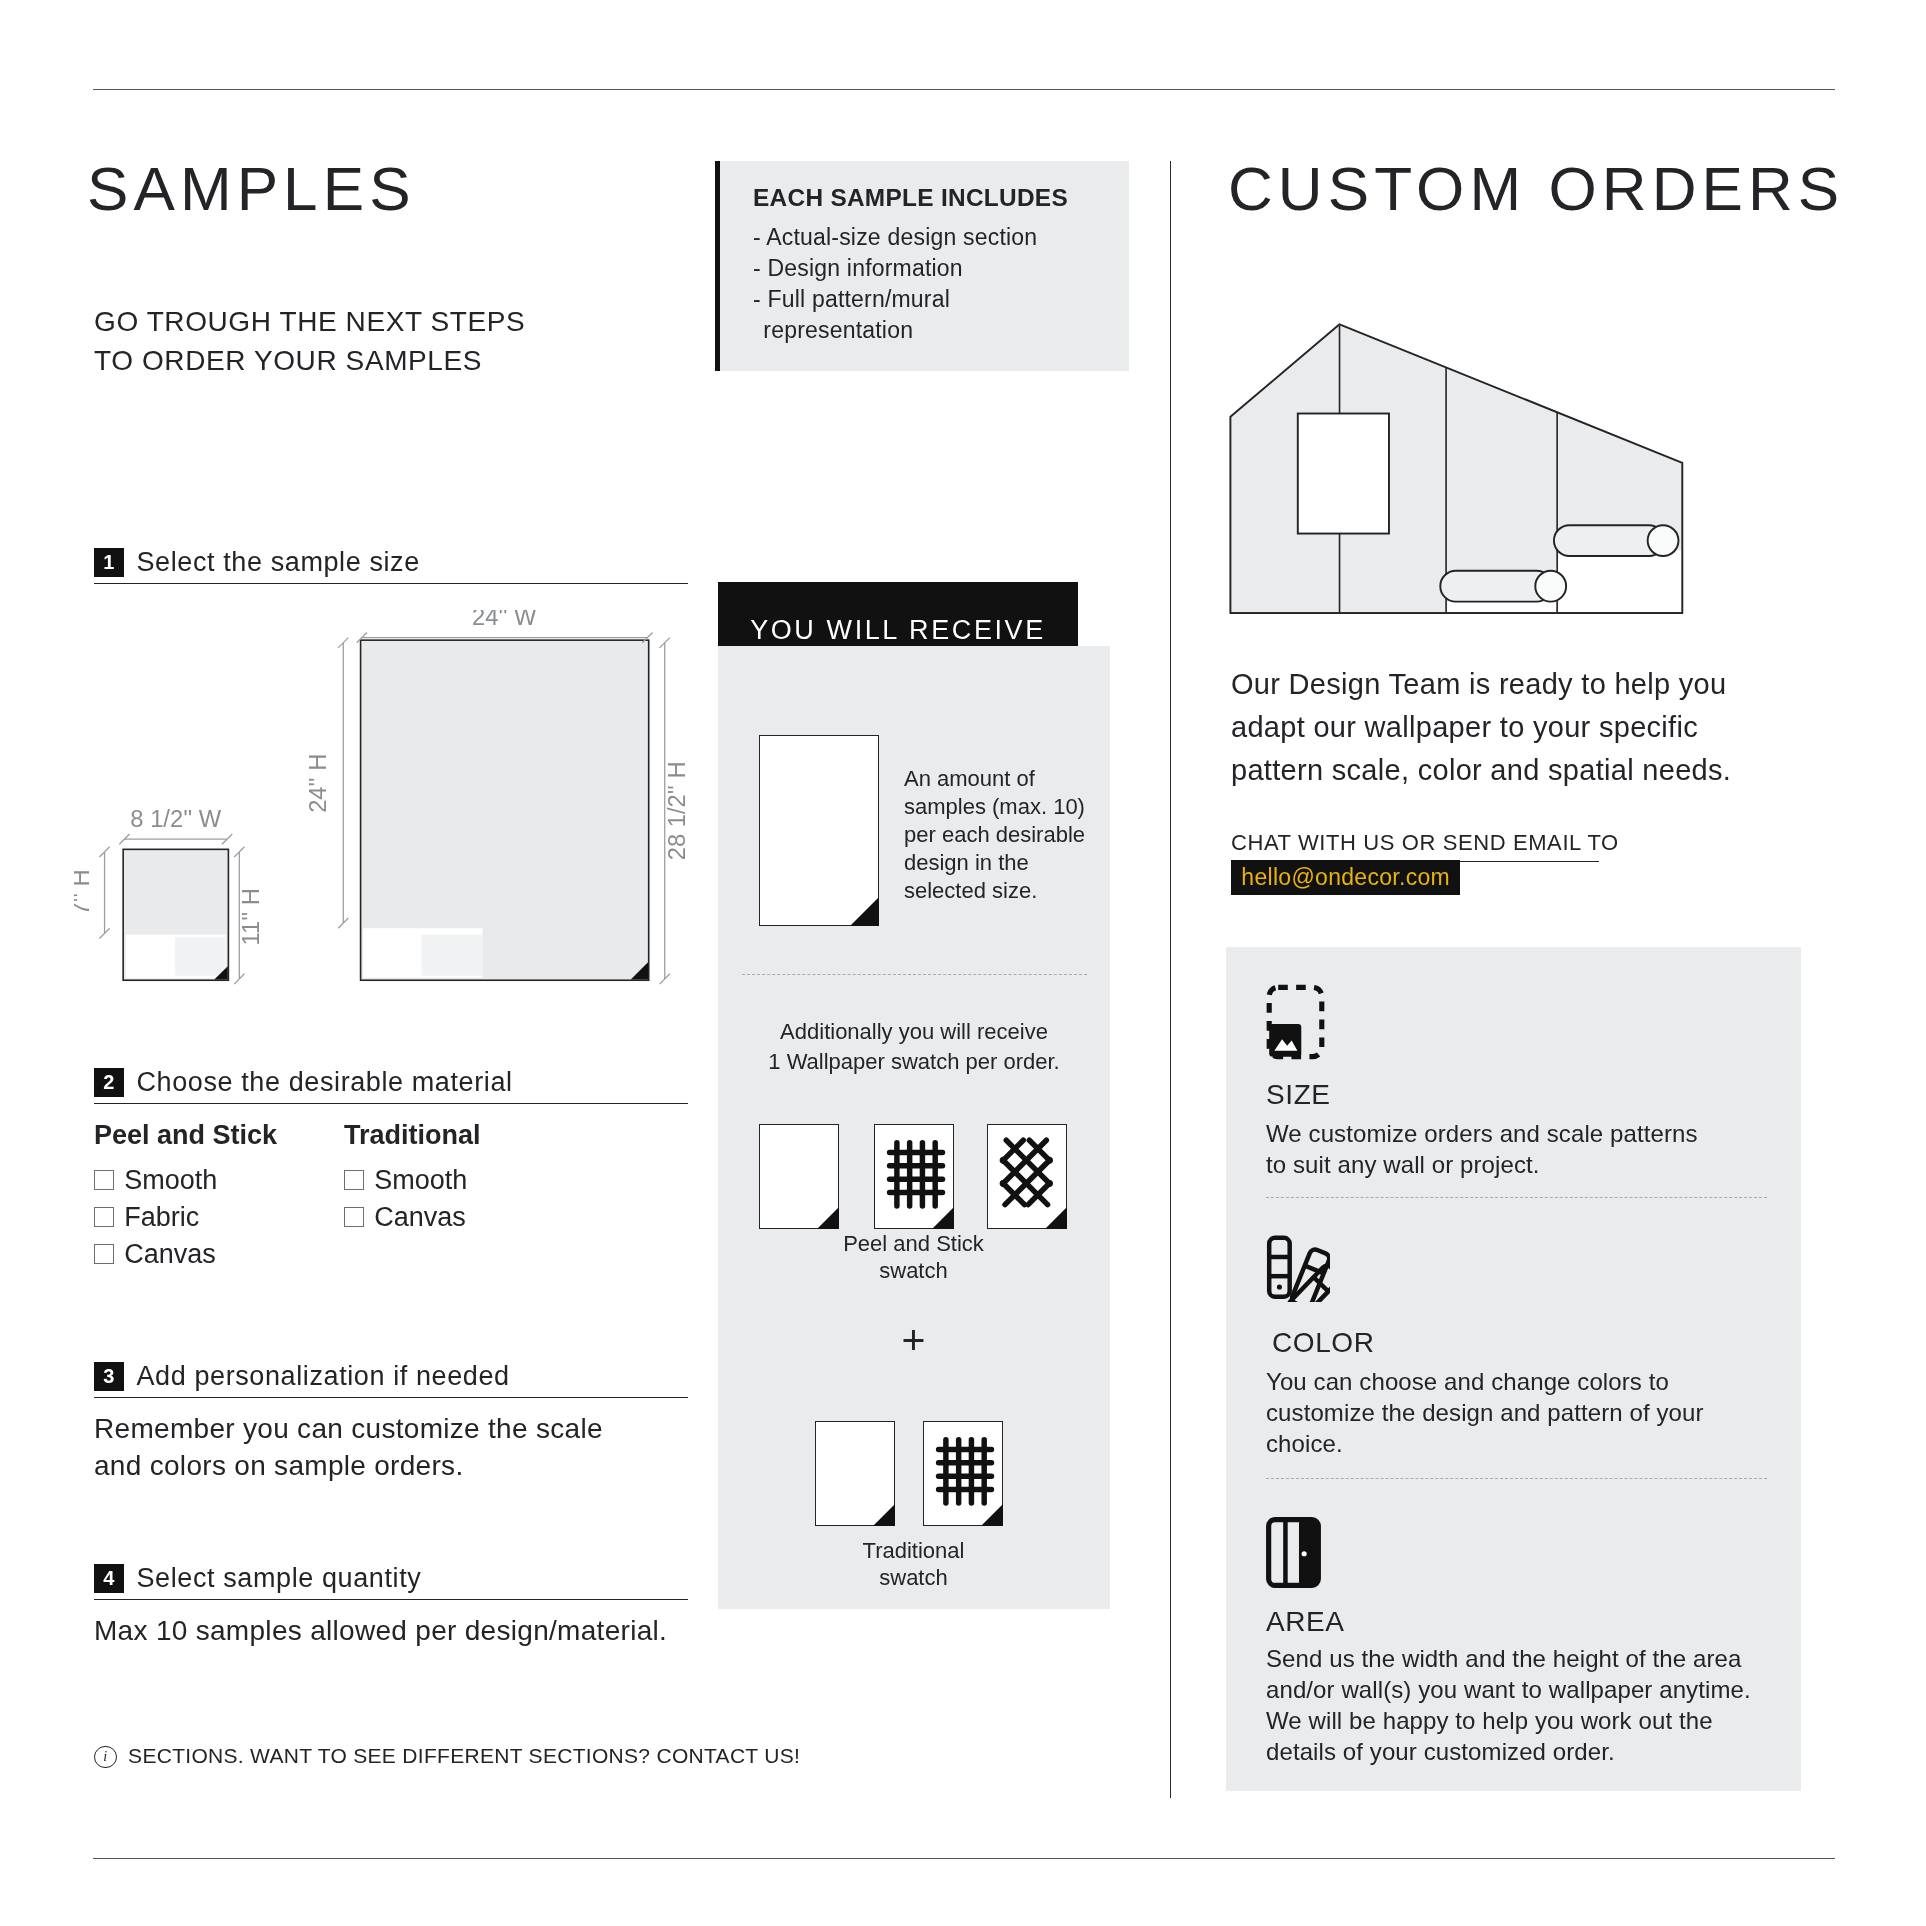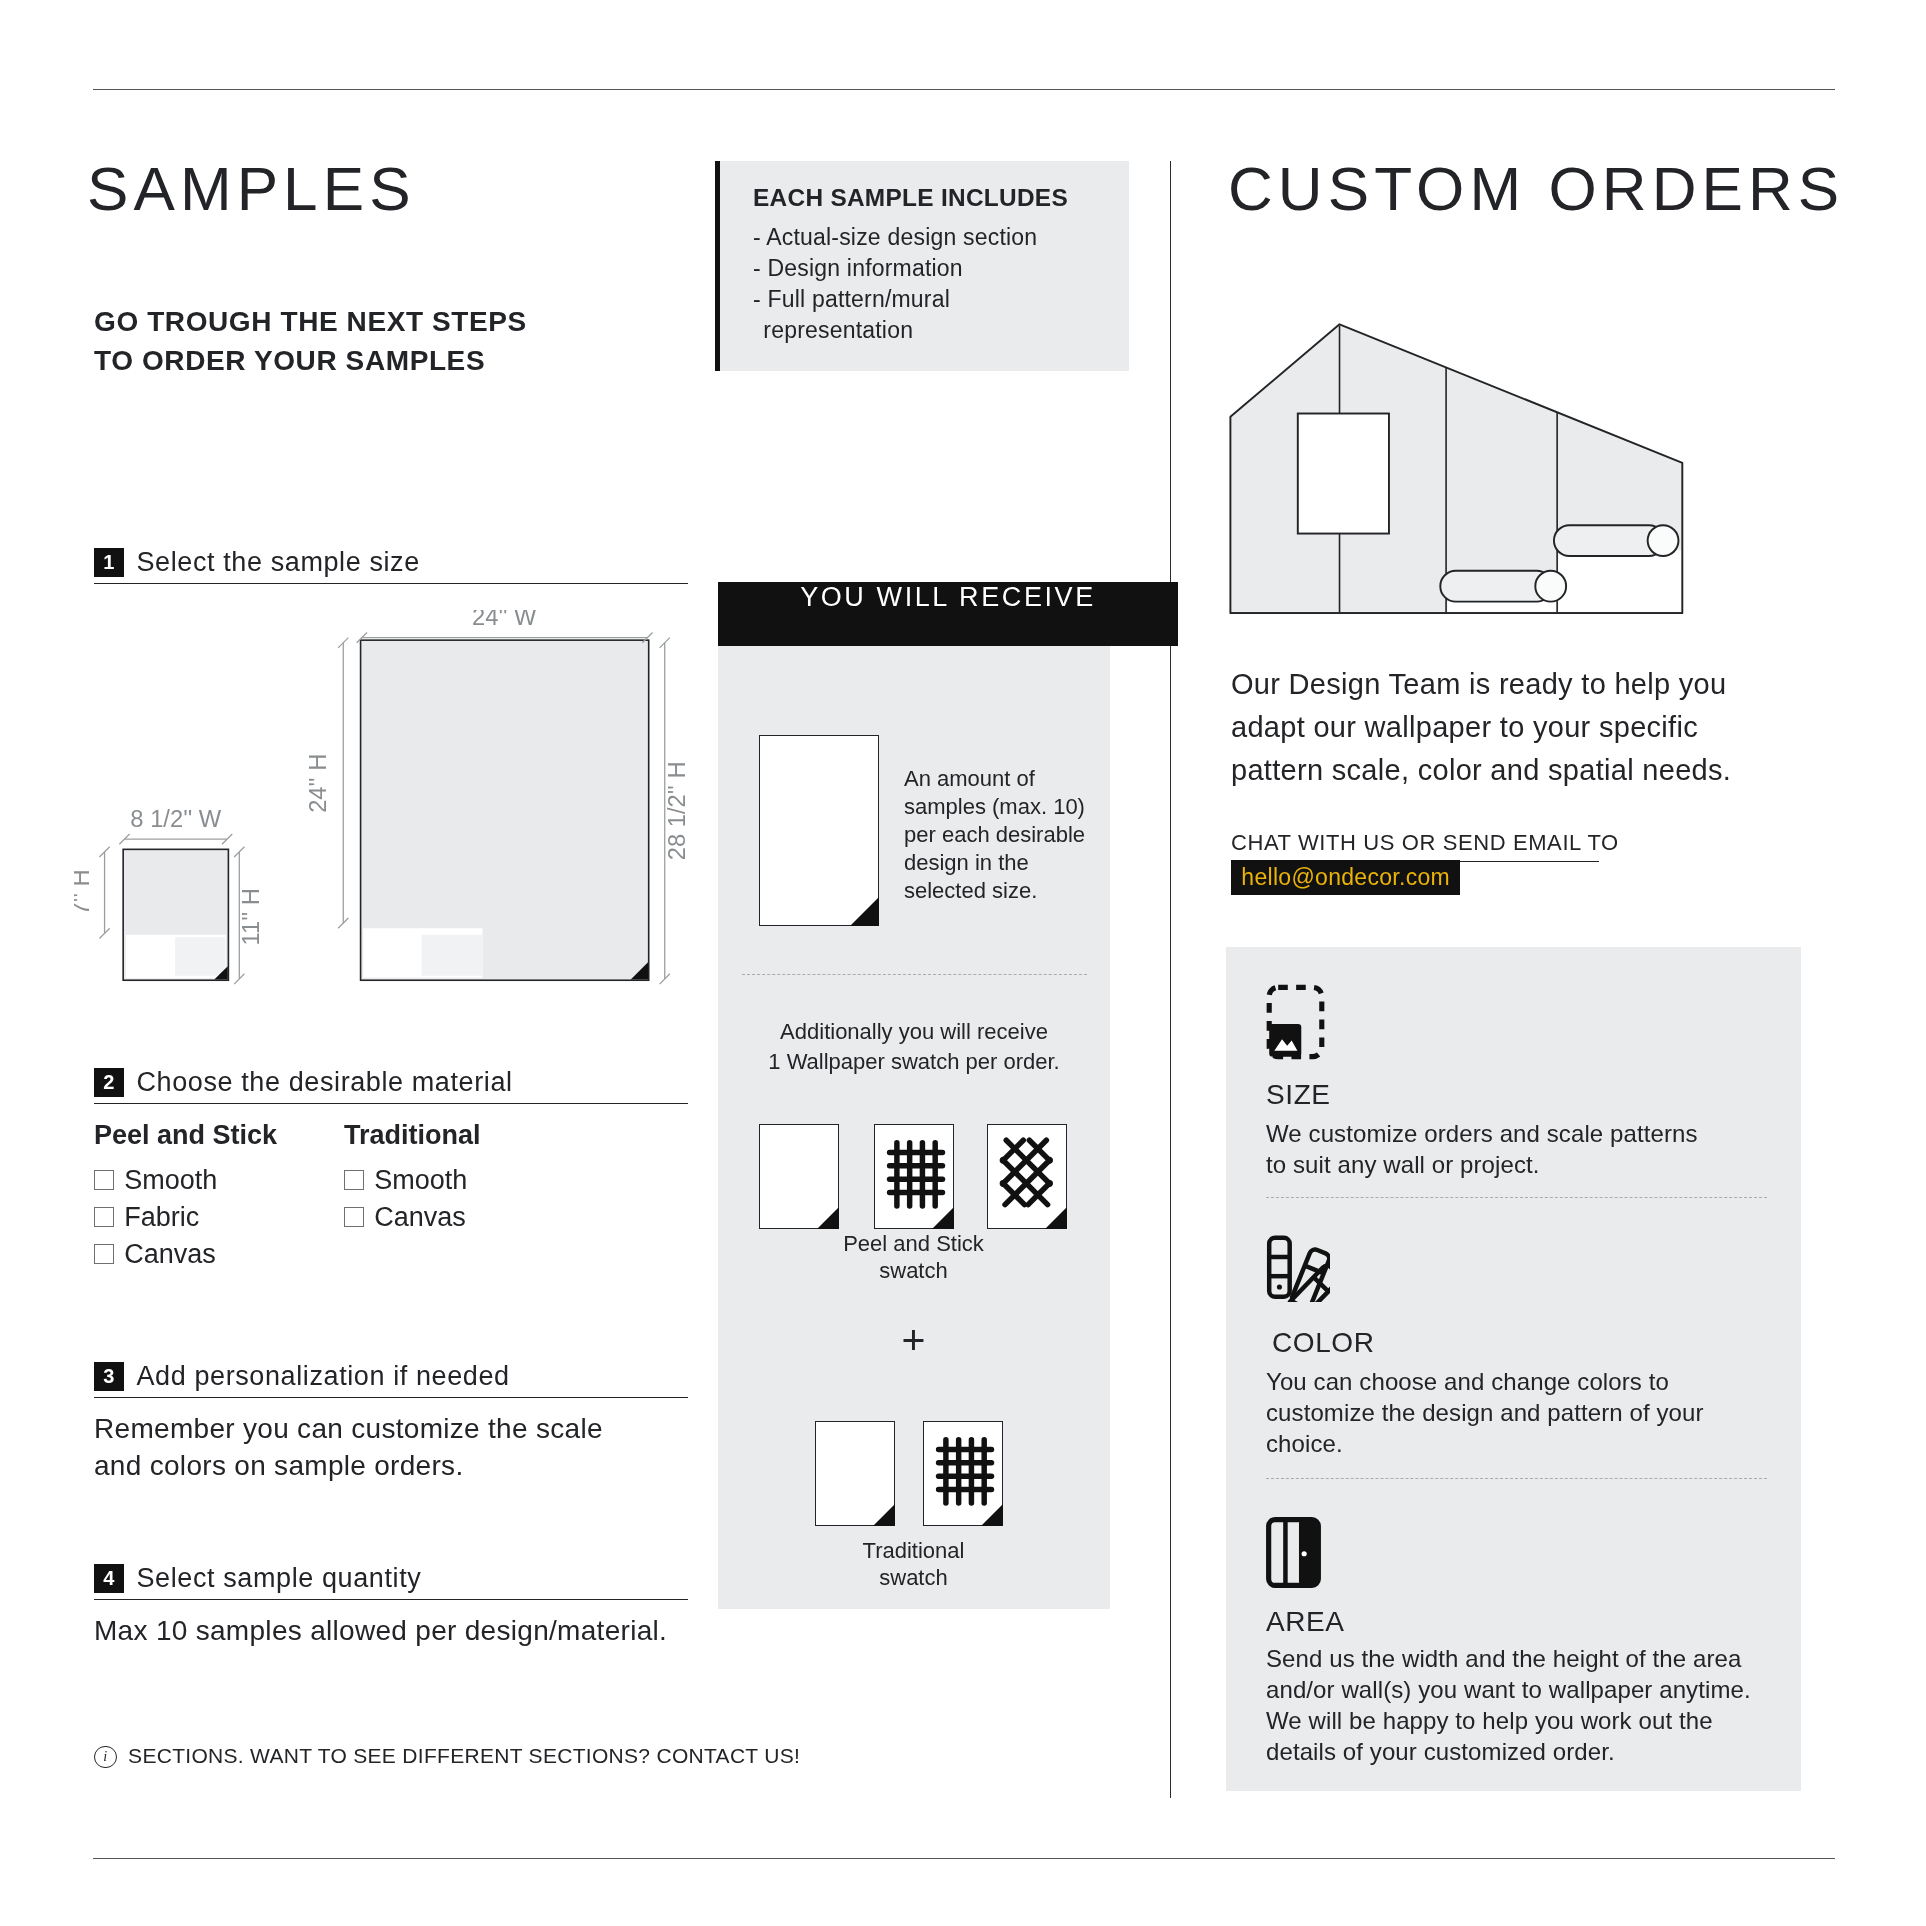--- a/index.html
+++ b/index.html
@@ -2,37 +2,37 @@
 <html style="font-size:10.3px"><head>
 <meta charset="utf-8">
 <style>
   html,body{margin:0;padding:0;background:#fff;}
   .page{position:relative;width:1926px;height:1926px;background:#fff;overflow:hidden;
         font-family:"Liberation Sans",sans-serif;color:#232427;}
   .abs{position:absolute;}
   .hrule{height:1.3px;background:#54565a;left:93px;width:1742px;}
   .vrule{width:1.3px;background:#2a2b2d;left:1170px;top:161px;height:1637px;}
   .h1{font-size:62px;letter-spacing:5.1px;font-weight:400;white-space:nowrap;}
-  .intro{font-size:28px;line-height:39px;letter-spacing:0.6px;font-weight:bold;}
+  .intro{font-size:28px;line-height:39px;letter-spacing:0.6px;}
   .step{display:flex;align-items:center;gap:13px;border-bottom:1.9px solid #232427;
         padding-bottom:5.1px;width:594px;}
   .badge{width:29.5px;height:29.5px;background:#111;color:#fff;font-size:20px;font-weight:700;
          display:flex;align-items:center;justify-content:center;flex:0 0 auto;}
   .step-title{font-size:27px;letter-spacing:0.6px;white-space:nowrap;}
   .para{font-size:28px;line-height:37px;letter-spacing:0.3px;}
   .mat-title{font-size:27px;font-weight:700;margin-bottom:15.4px;white-space:nowrap;}
   .opt{display:flex;align-items:center;gap:10.3px;margin-top:9px;height:28px;font-size:27px;}
   .cb{width:18px;height:18px;border:1.6px solid #6d7073;background:#fff;flex:0 0 auto;}
   .includes{left:715px;top:161px;width:414px;height:210px;background:#e9ebec;
             border-left:5.1px solid #111;box-sizing:border-box;padding:23px 19px 0 33px;}
   .inc-head{font-size:24.4px;font-weight:700;letter-spacing:0.3px;}
   .inc-item{font-size:23px;line-height:31px;letter-spacing:0.2px;}
   .inc-indent{padding-left:10.3px;}
-  .receive-bar{left:718px;top:582px;width:460px;height:64px;background:#111;color:#fff;
-               font-size:27px;letter-spacing:2.6px;display:flex;align-items:flex-start;justify-content:center;}
+  .receive-bar{left:718px;top:582px;width:360px;height:64px;background:#111;color:#fff;
+               font-size:27px;letter-spacing:2.6px;display:flex;align-items:flex-end;justify-content:center;}
   .gpanel{background:#e9ebec;}
   .paper{background:#fff;border:1.9px solid #232427;box-sizing:border-box;position:absolute;}
   .fold{position:absolute;right:-0.6px;bottom:-0.6px;width:0;height:0;
         border-left:22px solid transparent;border-bottom:22px solid #111;}
   .fold-big{border-left-width:29.5px;border-bottom-width:29.5px;}
   .amount{font-size:22px;line-height:28px;}
   .dash{border-top:1.3px dashed #a9acae;}
   .centered{text-align:center;}
   .midtxt{font-size:22px;line-height:29.5px;}
   .caption{font-size:22px;line-height:27px;text-align:center;}

